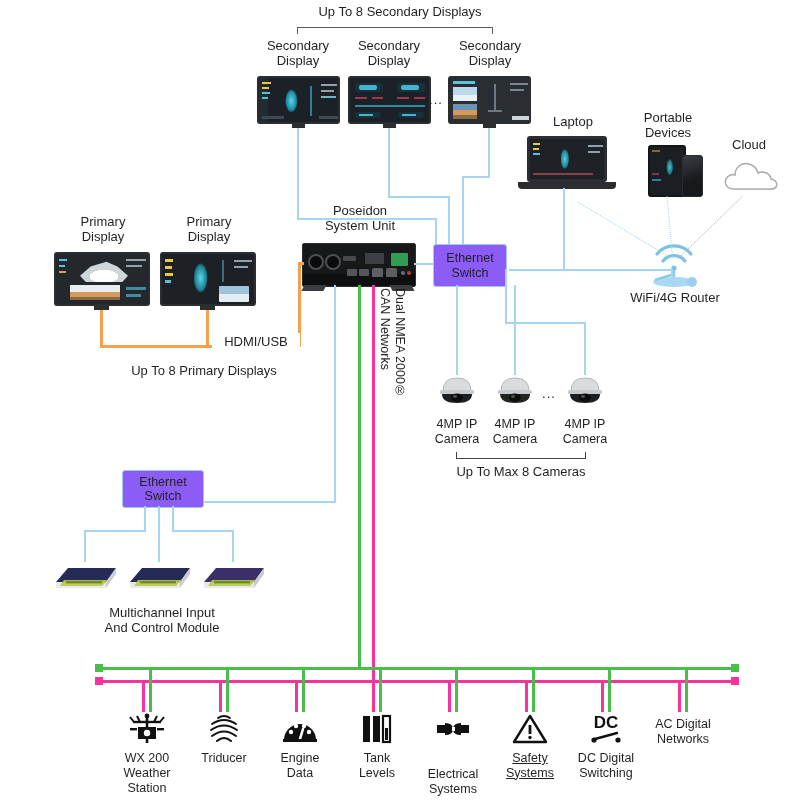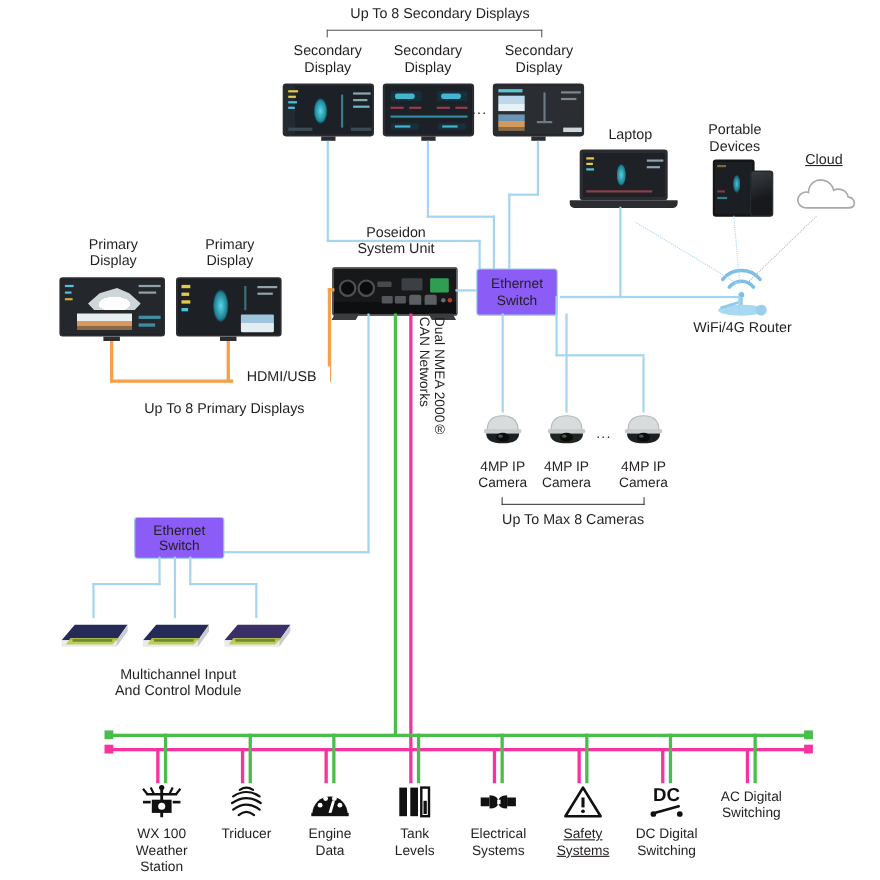--- a/index.html
+++ b/index.html
@@ -140,21 +140,21 @@
          radial-gradient(ellipse 5px 12px at 58% 42%, #49c5d2 0%, #1c6f80 55%, rgba(0,0,0,0) 70%),#1b1e22;"></div>
     <div style="position:absolute;left:2px;top:3px;width:8px;height:2px;background:#7e6a33;"></div>
     <div style="position:absolute;left:2px;top:26px;width:7px;height:2px;background:#7a3a44;"></div>
     <div style="position:absolute;left:2px;top:32px;width:9px;height:2px;background:#2f7f92;"></div>
   </div>
   <div style="position:absolute;left:682px;top:155px;width:19px;height:40px;background:#1b1d20;
               border:1.6px solid #2a2d30;border-radius:3px;overflow:hidden;">
     <div style="position:absolute;inset:0;background:linear-gradient(160deg,#3a3e44 0%,#17191c 60%);"></div>
   </div>
 
-  <div class="lbl lg" style="left:718px;top:137px;width:62px;text-decoration:underline;">Cloud</div>
+  <div class="lbl lg" style="left:718px;top:137px;width:62px;">Cloud</div>
   <svg style="position:absolute;left:722px;top:158px;width:58px;height:34px;" viewBox="0 0 58 34">
     <path d="M12 31 C5 31 2 26 4 21 C6 16.5 11 16 13 17 C13 9 20 4 27 6 C32 7.4 35 11 36 15
              C41 12.5 48 15 49 21 C53.5 21.5 56 25.5 54 29 C52.6 31.3 50 31 48 31 Z" fill="none" stroke="#a6abae" stroke-width="1.5"></path>
   </svg>
 
   <svg style="position:absolute;left:645px;top:236px;width:58px;height:52px;" viewBox="0 0 58 52">
     <g stroke="#7cc0e6" stroke-width="3.2" fill="none" stroke-linecap="round">
       <path d="M12 18 A22 22 0 0 1 46 18"></path>
       <path d="M18 25 A14 14 0 0 1 40 25"></path>
     </g>
@@ -375,21 +375,21 @@
             <line x1="20" y1="6" x2="20" y2="31" stroke="#111" stroke-width="2.6"></line>
             <line x1="6" y1="10" x2="34" y2="10" stroke="#111" stroke-width="2.4"></line>
             <path d="M7 10 L3 5 M13 10 L10 4 M27 10 L30 4 M33 10 L37 5" stroke="#111" stroke-width="2"></path>
             <circle cx="20" cy="4" r="2.4" fill="#111"></circle>
             <rect x="11" y="15" width="18" height="12" fill="#111"></rect>
             <circle cx="20" cy="21" r="3.2" fill="#fff"></circle>
             <rect x="3" y="16" width="7" height="2.4" fill="#111"></rect>
             <rect x="30" y="16" width="7" height="2.4" fill="#111"></rect>
           </svg>
         </div>
-        <div style="margin-top: 5px; font-size: 12.5px; line-height: 1.18; white-space: pre-line;">WX 100
+        <div style="margin-top: 5px; font-size: 12.5px; line-height: 1.18; white-space: pre-line;">WX 200
 Weather Station</div>
       </div>
       <div class="ico" style="left: 186px; top: 712px; width: 76px; text-align: center;">
         <div style="height: 34px; display: flex; align-items: center; justify-content: center;">
           <svg viewBox="0 0 40 34" width="40" height="34">
             <g fill="none" stroke="#111" stroke-width="2" stroke-linecap="round">
               <path d="M14 6 Q20 2 26 6"></path>
               <path d="M8 12 Q20 4 32 12"></path>
               <path d="M7 18 Q20 9 33 18"></path>
               <path d="M8 24 Q20 15 32 24"></path>
@@ -429,21 +429,21 @@
       <div class="ico" style="left: 415px; top: 712px; width: 76px; text-align: center;">
         <div style="height: 34px; display: flex; align-items: center; justify-content: center;">
           <svg viewBox="0 0 40 34" width="40" height="34">
             <path d="M4 13 h8 v8 h-8 z" fill="#111"></path>
             <path d="M12 11 q8 0 8 6 q0 6 -8 6 z" fill="#111"></path>
             <path d="M36 13 h-8 v8 h8 z" fill="#111"></path>
             <path d="M28 11 q-8 0 -8 6 q0 6 8 6 z" fill="#111"></path>
             <rect x="19" y="15" width="3" height="4" fill="#fff"></rect>
           </svg>
         </div>
-        <div style="margin-top: 5px; font-size: 12.5px; line-height: 1.18; white-space: pre-line;">Electrical
+        <div style="margin-top: 21px; font-size: 12.5px; line-height: 1.18; white-space: pre-line;">Electrical
 Systems</div>
       </div>
       <div class="ico" style="left: 492px; top: 712px; width: 76px; text-align: center;">
         <div style="height: 34px; display: flex; align-items: center; justify-content: center;">
           <svg viewBox="0 0 40 34" width="40" height="34">
             <path d="M20 4 L36 30 L4 30 Z" fill="none" stroke="#111" stroke-width="2.4" stroke-linejoin="round"></path>
             <rect x="18.6" y="13" width="2.8" height="9" fill="#111"></rect>
             <circle cx="20" cy="25.5" r="1.7" fill="#111"></circle>
           </svg>
         </div>
@@ -457,17 +457,17 @@
             <circle cx="10" cy="28" r="2.6" fill="#111"></circle>
             <circle cx="34" cy="28" r="2.6" fill="#111"></circle>
             <line x1="11" y1="27" x2="33" y2="21" stroke="#111" stroke-width="2.4" stroke-linecap="round"></line>
           </svg>
         </div>
         <div style="margin-top: 5px; font-size: 12.5px; line-height: 1.18; white-space: pre-line;">DC Digital
 Switching</div>
       </div>
       <div class="ico" style="left: 645px; top: 712px; width: 76px; text-align: center;">
         <div style="margin-top: 5px; font-size: 12.5px; line-height: 1.18; white-space: pre-line;">AC Digital
-Switching</div>
+Networks</div>
       </div>
     </div>
 
 </div>
 
 </body></html>

